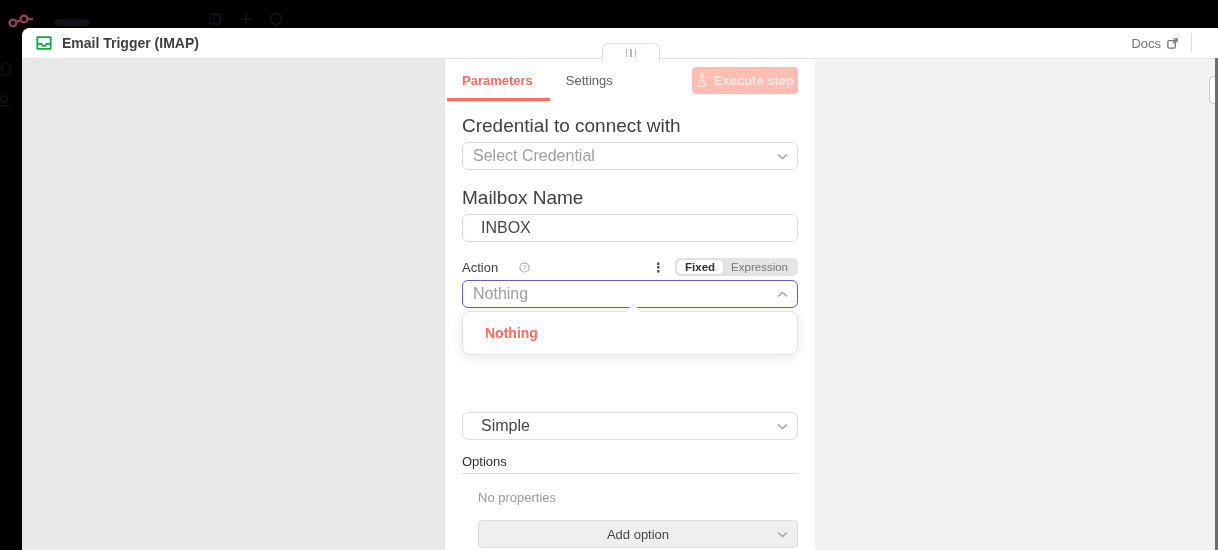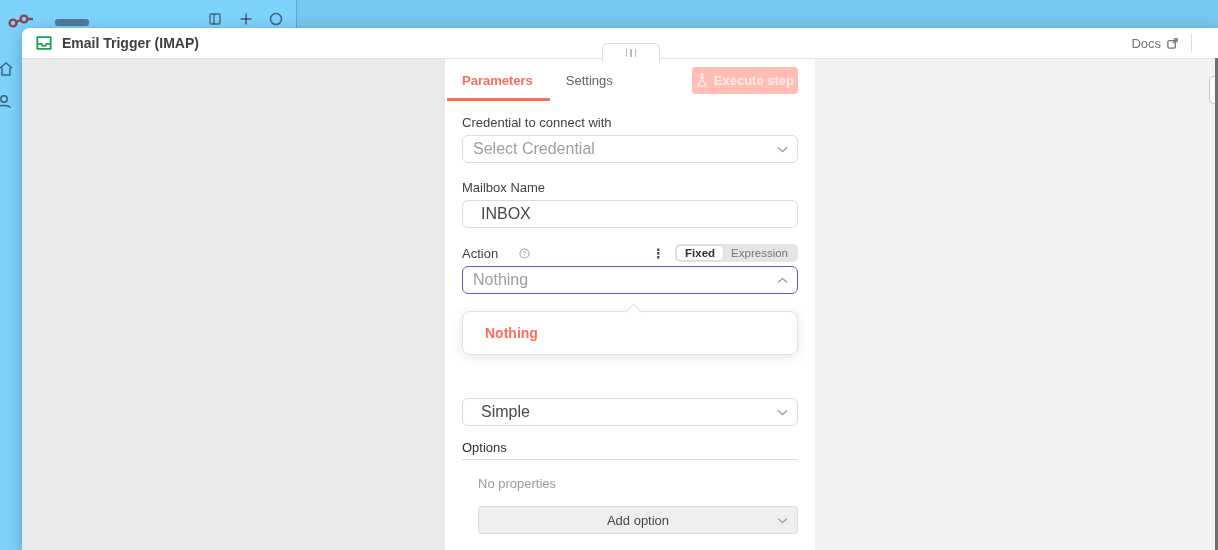--- a/index.html
+++ b/index.html
@@ -1,17 +1,17 @@
 <!DOCTYPE html>
 <html><head>
 <meta charset="utf-8">
 <style>
   html,body{margin:0;padding:0;}
   body{font-family:"Liberation Sans","DejaVu Sans",sans-serif;}
-  .screen{position:relative;width:1218px;height:550px;overflow:hidden;background:#7dd3fc;}
+  .screen{position:relative;width:1218px;height:550px;overflow:hidden;background:#000000;}
 
   
   .bg-topbar{position:absolute;left:0;top:0;width:1218px;height:28px;}
   .bg-topbar .tb-right-shade{position:absolute;left:296px;top:0;right:0;height:28px;background:rgba(0,0,0,0.05);}
   .tb-divider{position:absolute;left:296px;top:0;width:1px;height:28px;background:rgba(0,0,0,0.18);}
   .bg-icon{position:absolute;top:11px;color:rgba(35,35,48,0.62);}
   .bg-logo{position:absolute;left:8px;top:14px;}
   .bg-crumb{position:absolute;left:55px;top:19px;width:34px;height:7px;border-radius:3px;background:rgba(35,35,48,0.5);}
   .side-icon{position:absolute;color:rgba(25,25,38,0.6);}
 
@@ -36,21 +36,21 @@
 
   
   .tabs-row{display:flex;align-items:center;height:42px;padding:0 17px;}
   .tab{position:relative;font-size:13px;color:#606060;cursor:pointer;margin-right:33px;}
   .tab.active{color:#ff6d5a;font-weight:600;}
   .tab.active::after{content:"";position:absolute;left:-15px;right:-17px;bottom:-13px;height:3px;background:#ff6d5a;}
   .execute-btn{margin-left:auto;display:flex;align-items:center;gap:6px;background:#ffbdb3;color:#ffe9e5;font-size:13px;font-weight:600;border:none;border-radius:4px;padding:6px 4px;cursor:not-allowed;}
 
   
   .params{padding:14px 17px 0;}
-  .f-label{font-size:13px;color:#3f3f3f;margin-bottom:5px;}
+  .f-label{font-size:19px;color:#3f3f3f;margin-bottom:5px;}
   .sel,.inp{position:relative;box-sizing:border-box;height:28px;border:1px solid #dbdbe0;border-radius:6px;background:#fff;display:flex;align-items:center;padding:0 26px 0 10px;font-size:16px;cursor:pointer;}
   .sel .ph{color:#9d9da3;}
   .sel .val,.inp .val{color:#47484b;margin-left:8px;}
   .caret{position:absolute;right:9px;top:50%;margin-top:-3px;}
   .focused{border:1.5px solid #695ac6;}
   .grp-mailbox{margin-top:17px;}
   .action-row{margin-top:16px;display:flex;align-items:center;height:18px;}
   .action-label{display:flex;align-items:center;gap:21px;font-size:13px;color:#3f3f3f;}
   .help-icon{width:11px;height:11px;color:#a2a2a2;}
   .action-right{margin-left:auto;display:flex;align-items:center;gap:10px;}

